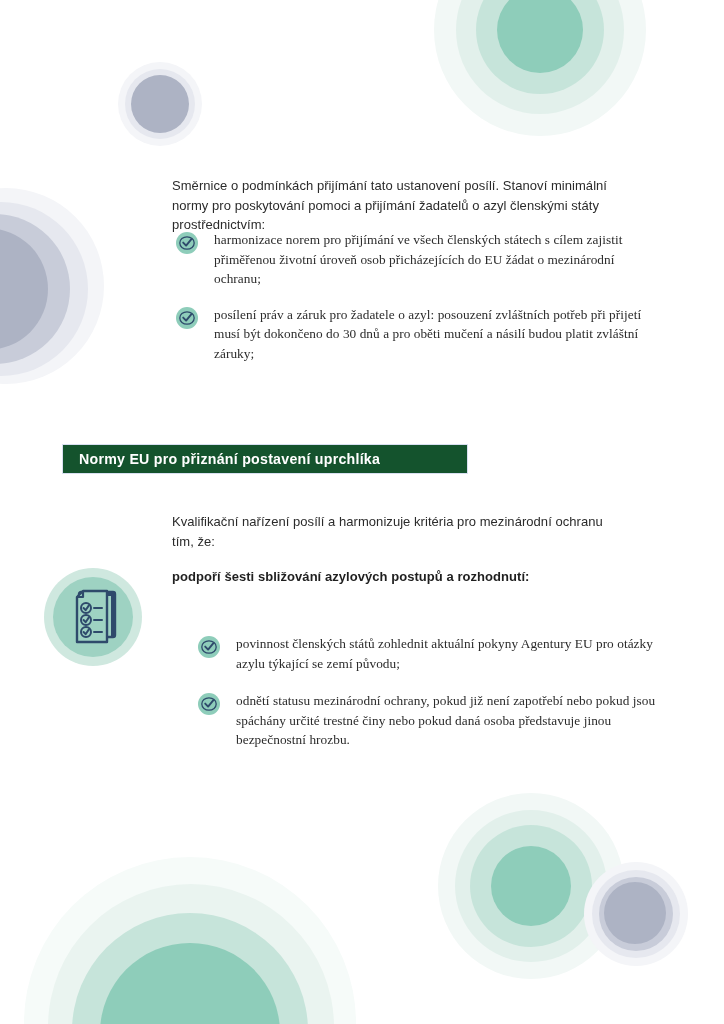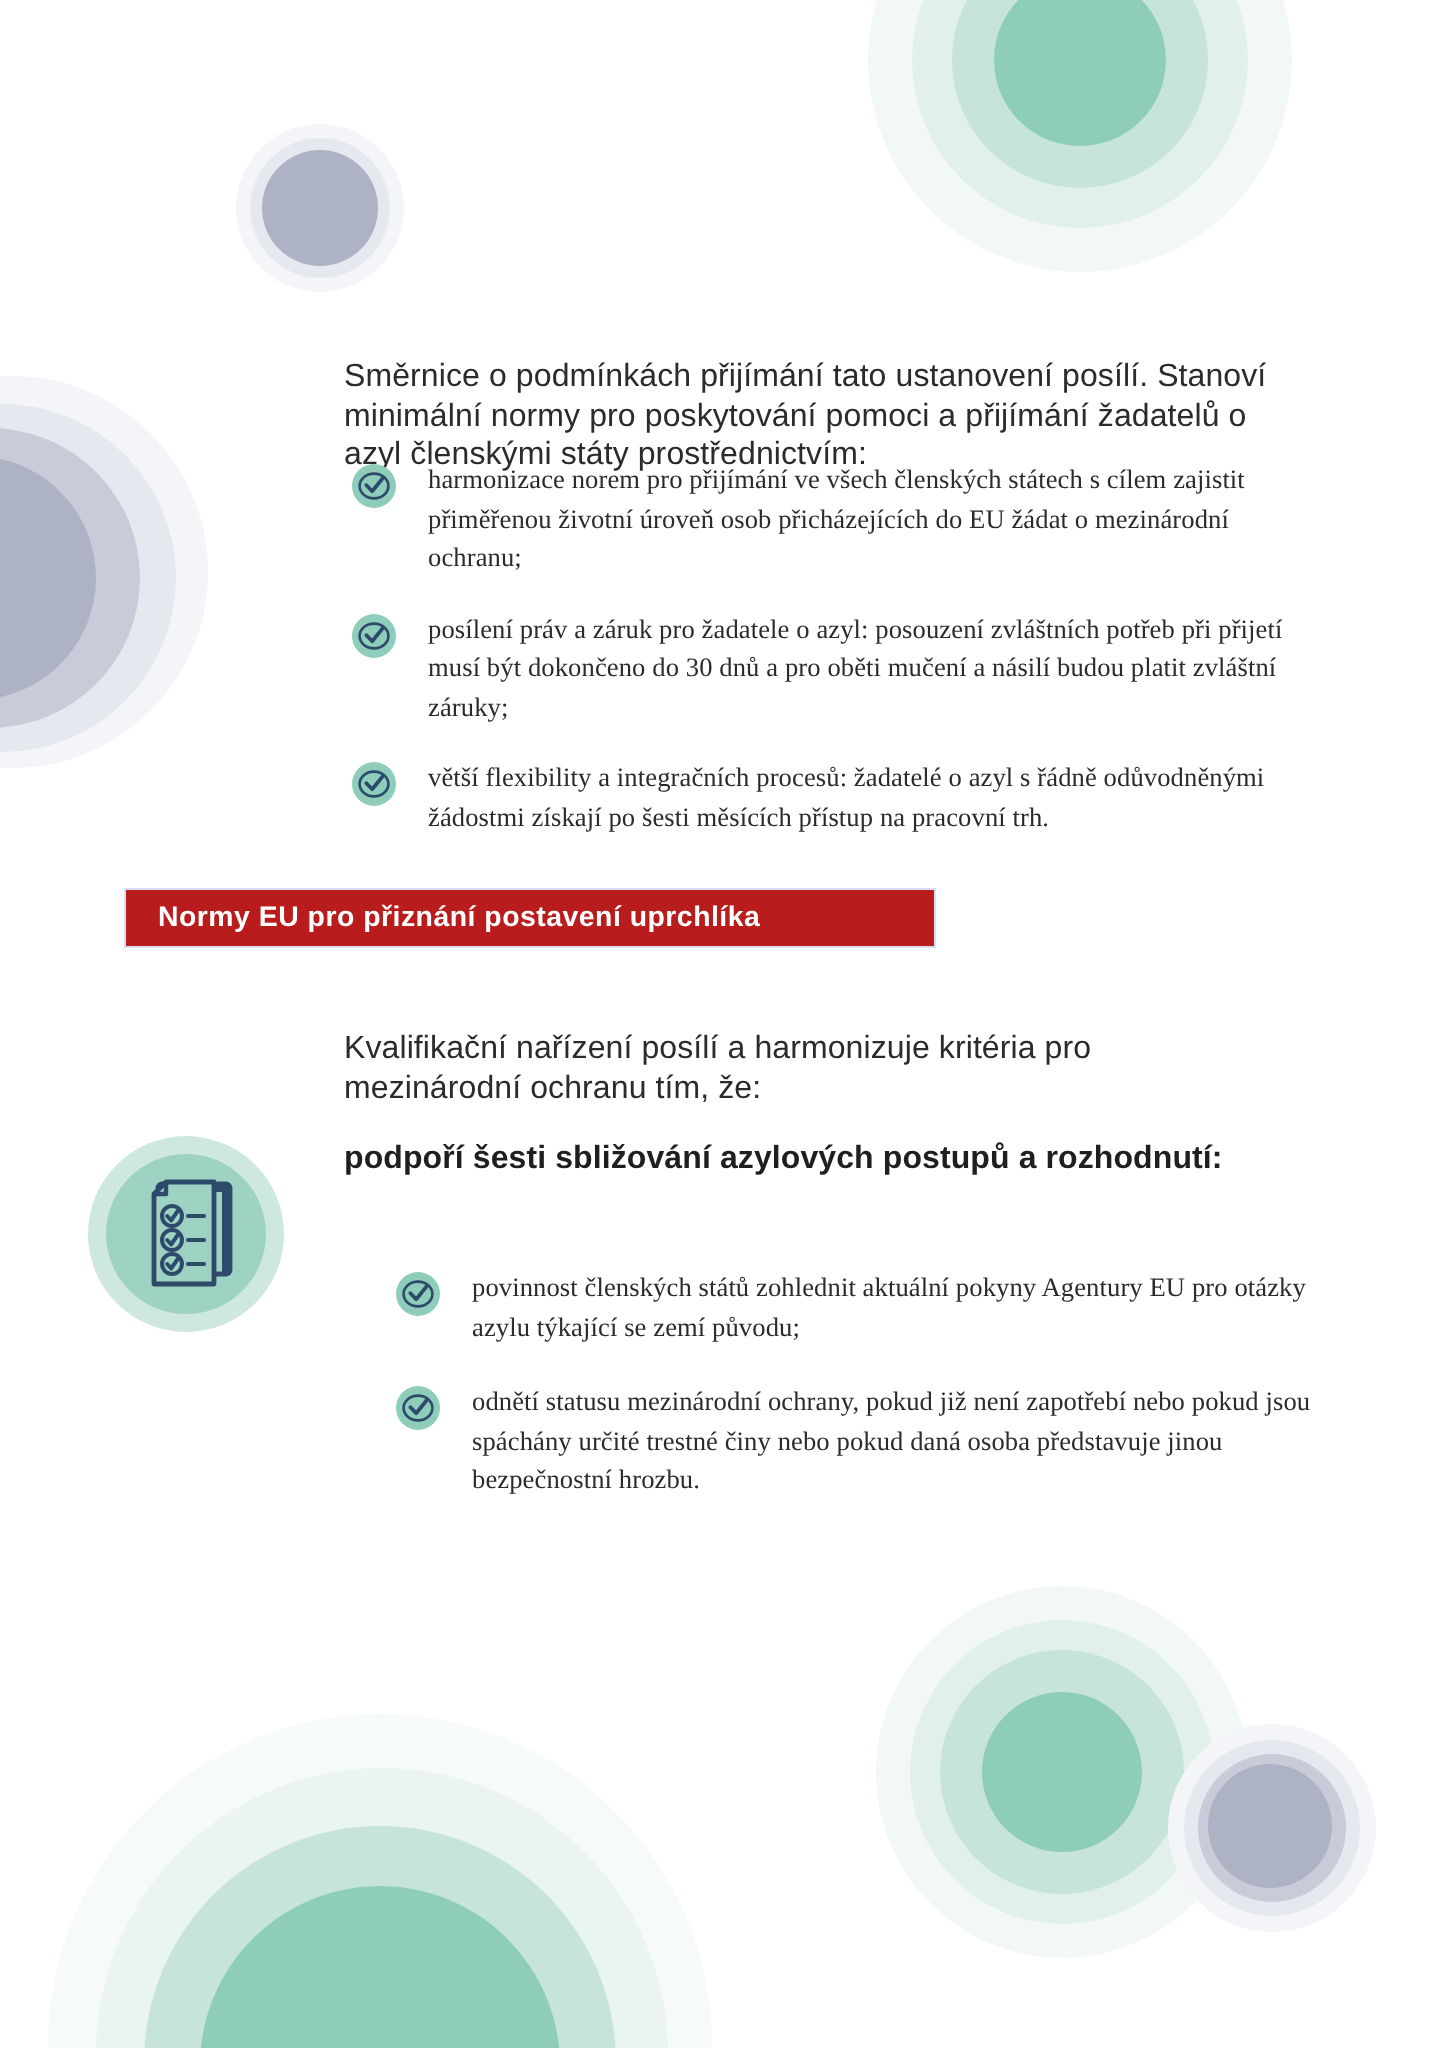--- a/index.html
+++ b/index.html
@@ -30,21 +30,21 @@
     position: absolute;
     left: 0;
     top: 0;
     width: 724px;
     height: 1024px;
   }
 
   .para {
     position: absolute;
     color: #2b2b2b;
-    font-size: 16px;
+    font-size: 13px;
     line-height: 19.5px;
     letter-spacing: 0.05px;
   }
 
   .para-1 { left: 172px; top: 163px; width: 470px; }
   .para-2 { left: 172px; top: 499px; width: 450px; }
   .para-3 { left: 172px; top: 554px; width: 470px; font-weight: bold; color: #1f1f1f; }
 
   
   .bullets {
@@ -84,21 +84,21 @@
     letter-spacing: 0.05px;
   }
 
   
   .banner {
     position: absolute;
     left: 62px;
     top: 444px;
     width: 406px;
     height: 30px;
-    background: #b91c1c;
+    background: #14532d;
     border: 1px solid #d8dff0;
     box-sizing: border-box;
     display: flex;
     align-items: center;
   }
   .banner-text {
     color: #ffffff;
     font-size: 14.2px;
     font-weight: bold;
     letter-spacing: 0.25px;
@@ -199,29 +199,20 @@
       <div class="bullet">
         <span class="bullet-icon">
           <svg width="22" height="22" viewBox="0 0 22 22">
             <ellipse cx="11" cy="11" rx="7.2" ry="6.2" fill="none" stroke="#2e4a6b" stroke-width="1.3"></ellipse>
             <path d="M7.2 10.6 L10.1 13.6 L15.2 7.3" fill="none" stroke="#2e4a6b" stroke-width="1.9" stroke-linecap="round" stroke-linejoin="round"></path>
           </svg>
         </span>
         <span class="bullet-text">posílení práv a záruk pro žadatele o azyl: posouzení zvláštních potřeb při přijetí musí být dokončeno do 30 dnů a pro oběti mučení a násilí budou platit zvláštní záruky;</span>
       </div>
 
-      <div class="bullet">
-        <span class="bullet-icon">
-          <svg width="22" height="22" viewBox="0 0 22 22">
-            <ellipse cx="11" cy="11" rx="7.2" ry="6.2" fill="none" stroke="#2e4a6b" stroke-width="1.3"></ellipse>
-            <path d="M7.2 10.6 L10.1 13.6 L15.2 7.3" fill="none" stroke="#2e4a6b" stroke-width="1.9" stroke-linecap="round" stroke-linejoin="round"></path>
-          </svg>
-        </span>
-        <span class="bullet-text">větší flexibility a integračních procesů: žadatelé o azyl s řádně odůvodněnými žádostmi získají po šesti měsících přístup na pracovní trh.</span>
-      </div>
 
     </div>
 
     <div class="banner">
       <span class="banner-text">Normy EU pro přiznání postavení uprchlíka</span>
     </div>
 
     <p class="para para-2">Kvalifikační nařízení posílí a harmonizuje kritéria pro mezinárodní ochranu tím, že:</p>
     <p class="para para-3">podpoří šesti sbližování azylových postupů a rozhodnutí:</p>
 

